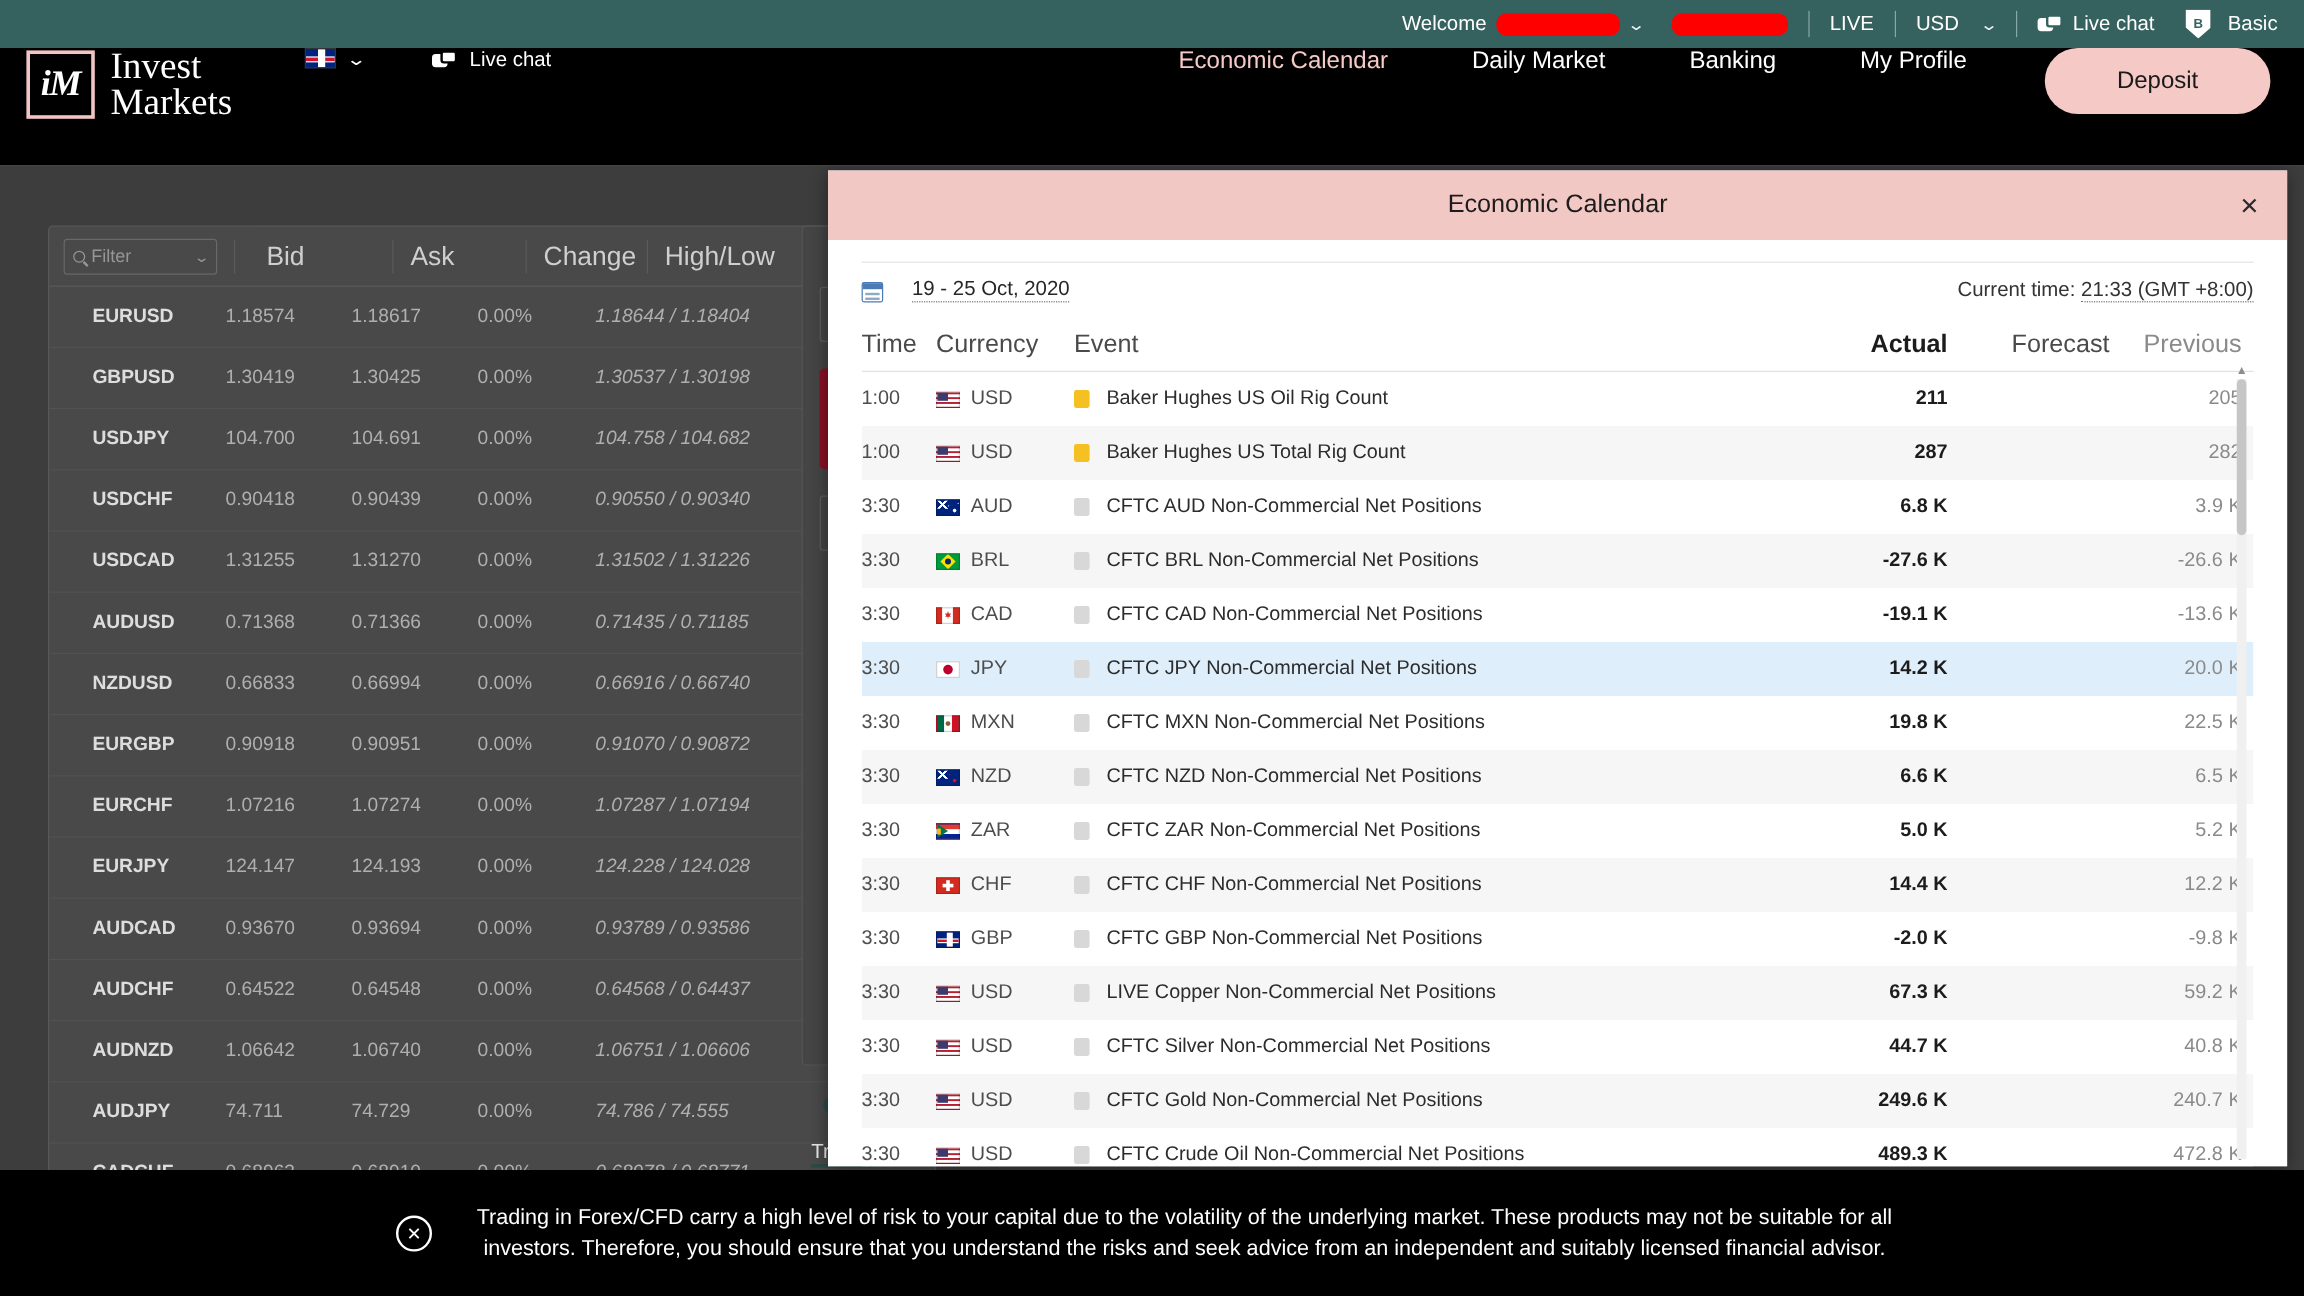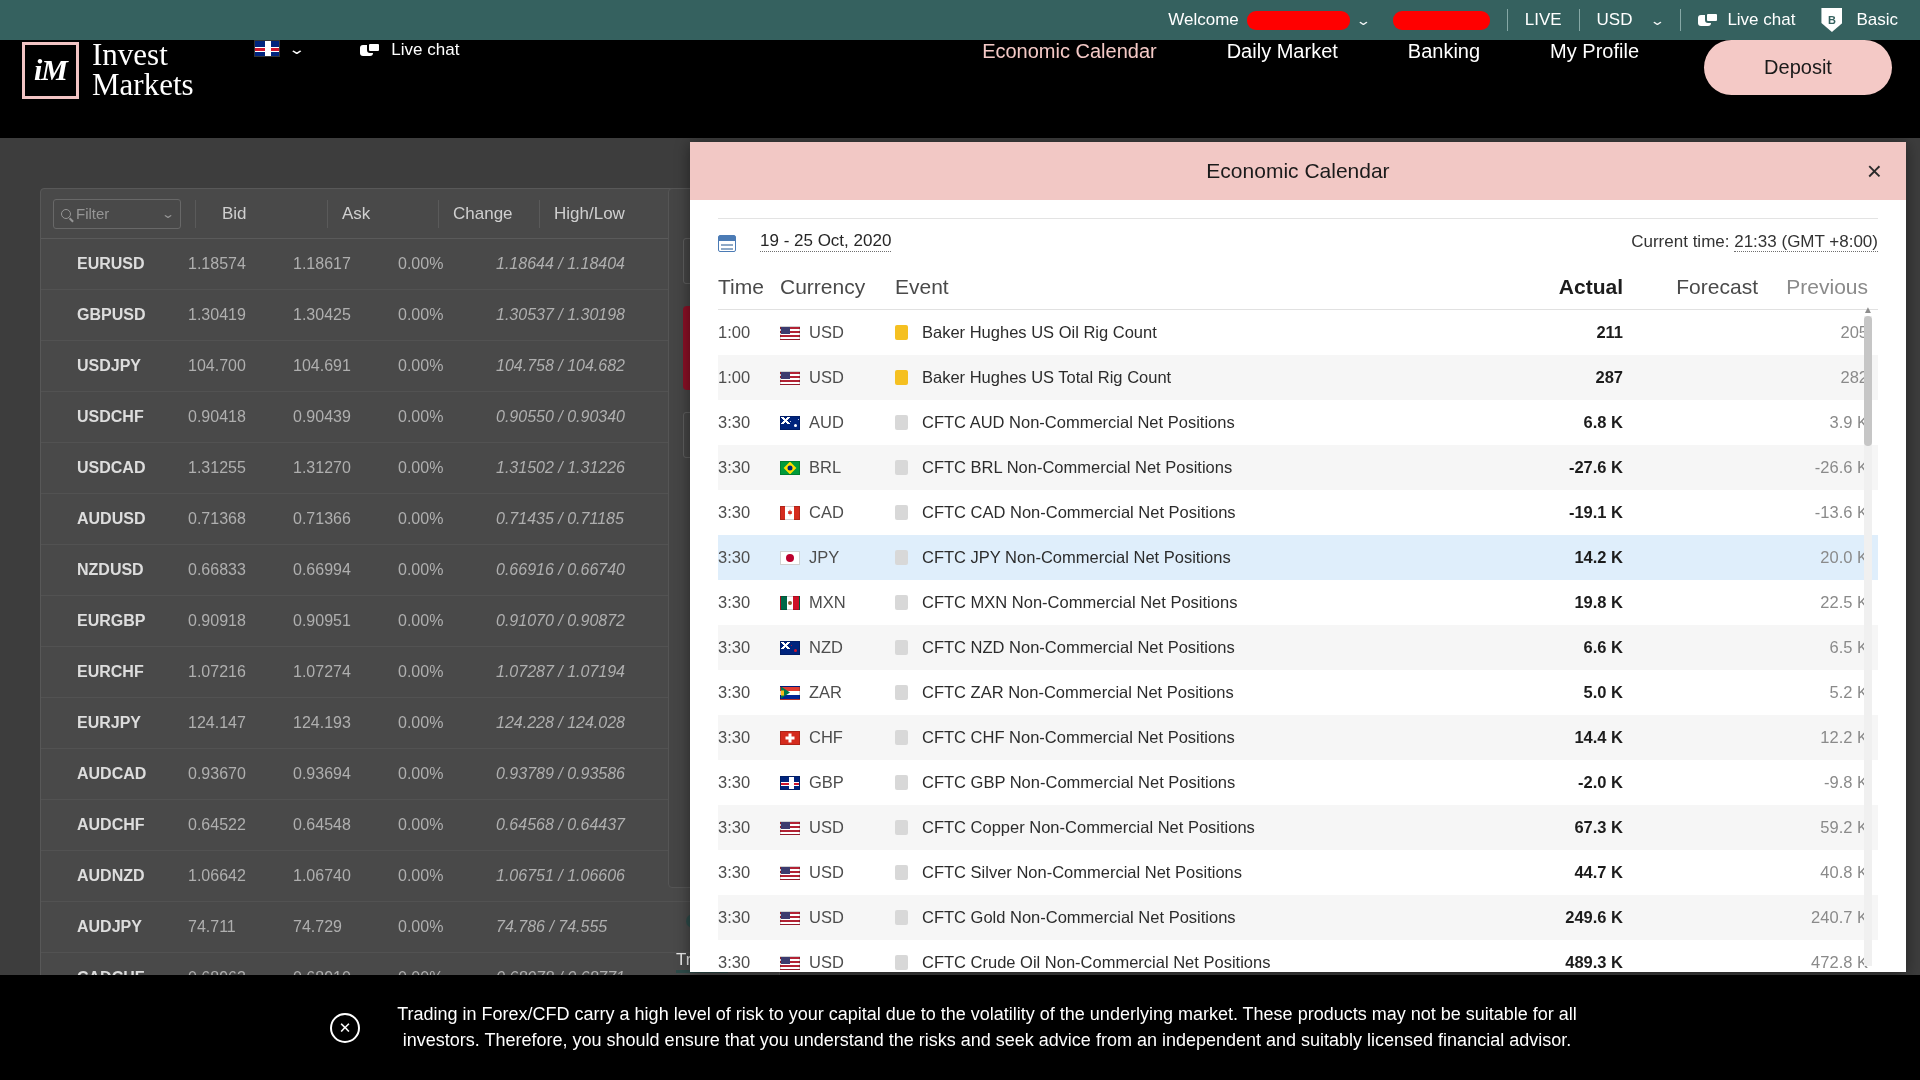--- a/index.html
+++ b/index.html
@@ -98,21 +98,21 @@
   .q-filter {
     margin-left:12px; width:128px; height:30px; border:1px solid #6a6a6a;
     border-radius:3px; display:flex; align-items:center; gap:5px;
     padding:0 7px; color:#9a9a9a; font-size:15px; background:transparent;
   }
   .mag { width:10px; height:10px; border:1.6px solid #9a9a9a; border-radius:50%;
          position:relative; display:inline-block; flex:none; }
   .mag::after { content:""; position:absolute; right:-4px; bottom:-3px; width:5px; height:1.6px;
                 background:#9a9a9a; transform:rotate(45deg); }
   .q-filter .cv { margin-left:auto; font-size:12px; transform:scaleX(1.4); }
-  .q-head .hcell { color:#d5d5d5; font-size:17px; }
+  .q-head .hcell { color:#d5d5d5; font-size:22px; }
   .hcell.bid { margin-left:26px; width:105px; }
   .hcell.ask { width:110px; }
   .hcell.chg { width:100px; }
   .hcell.hl  { width:140px; }
   .vdiv { width:1px; height:28px; background:#5c5c5c; }
   .q-row {
     display:flex; align-items:center; height:51px;
     border-bottom:1px solid #535353; padding-left:36px; font-size:16px;
   }
   .q-row .sym { width:111px; color:#e4e4e4; font-weight:bold; }
@@ -664,21 +664,21 @@
               <span class="c-prv">-9.8 K</span>
             </div>
             <div class="cal-row alt">
               <span class="c-time">3:30</span>
               <span class="c-cur">
                 <span class="fl fl-us"></span>
                 <span>USD</span>
               </span>
               <span class="c-evt">
                 <span class="impact low"></span>
-                <span>CFTC Copper Non-Commercial Net Positions</span>
+                <span>LIVE Copper Non-Commercial Net Positions</span>
               </span>
               <span class="c-act">67.3 K</span>
               <span class="c-fct"></span>
               <span class="c-prv">59.2 K</span>
             </div>
             <div class="cal-row">
               <span class="c-time">3:30</span>
               <span class="c-cur">
                 <span class="fl fl-us"></span>
                 <span>USD</span>

